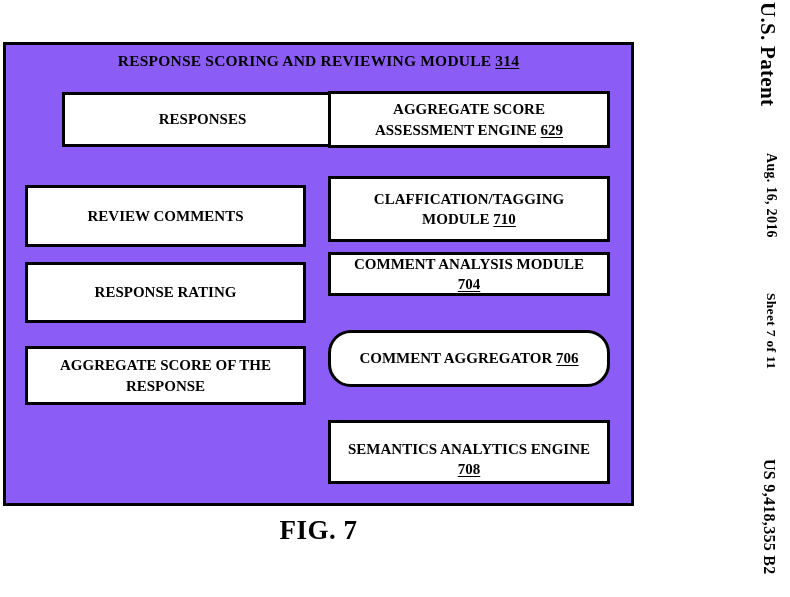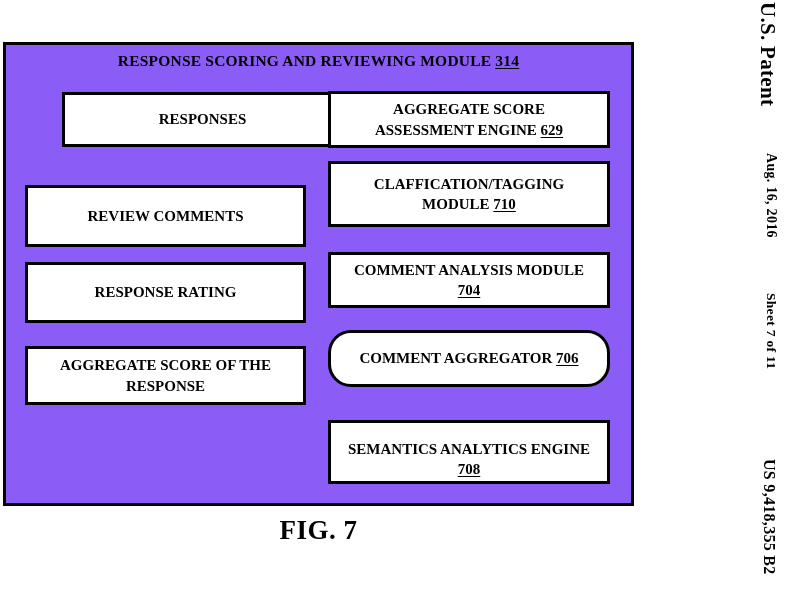--- a/index.html
+++ b/index.html
@@ -117,29 +117,29 @@
     </div>
 
     <div class="box" style="left:322px; top:46px; width:282px; height:57px;">
       <span>
         <span>AGGREGATE SCORE</span><br>
         <span>ASSESSMENT ENGINE</span>
         <span class="ref">629</span>
       </span>
     </div>
 
-    <div class="box" style="left:322px; top:116px; width:282px; height:66px;">
+    <div class="box" style="left:322px; top:131px; width:282px; height:66px;">
       <span>
         <span>CLAFFICATION/TAGGING</span><br>
         <span>MODULE</span>
         <span class="ref">710</span>
       </span>
     </div>
 
-    <div class="box" style="left:322px; top:207px; width:282px; height:56px;">
+    <div class="box" style="left:322px; top:207px; width:282px; height:44px;">
       <span>
         <span>COMMENT ANALYSIS MODULE</span><br>
         <span class="ref">704</span>
       </span>
     </div>
 
     <div class="box" style="left:322px; top:285px; width:282px; height:57px;border-radius:23px;">
       <span>
         <span>COMMENT AGGREGATOR</span>
         <span class="ref">706</span>

